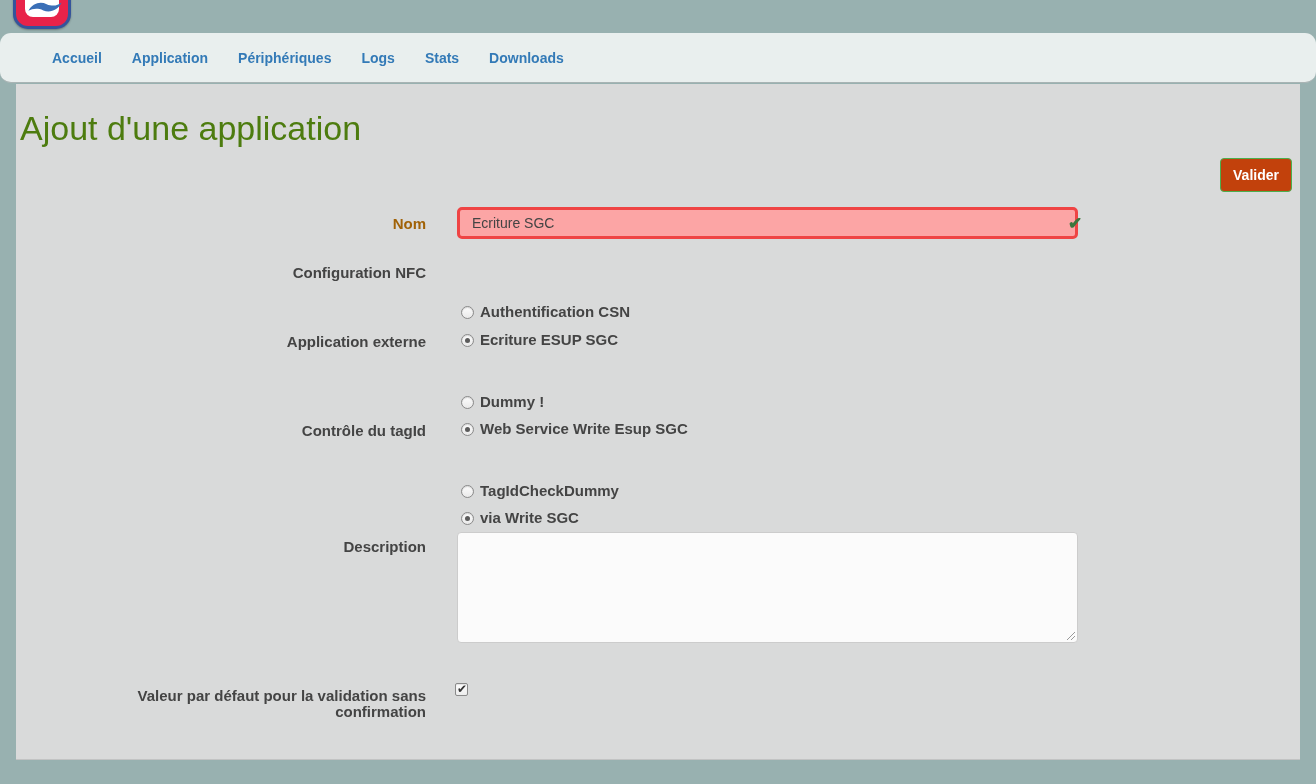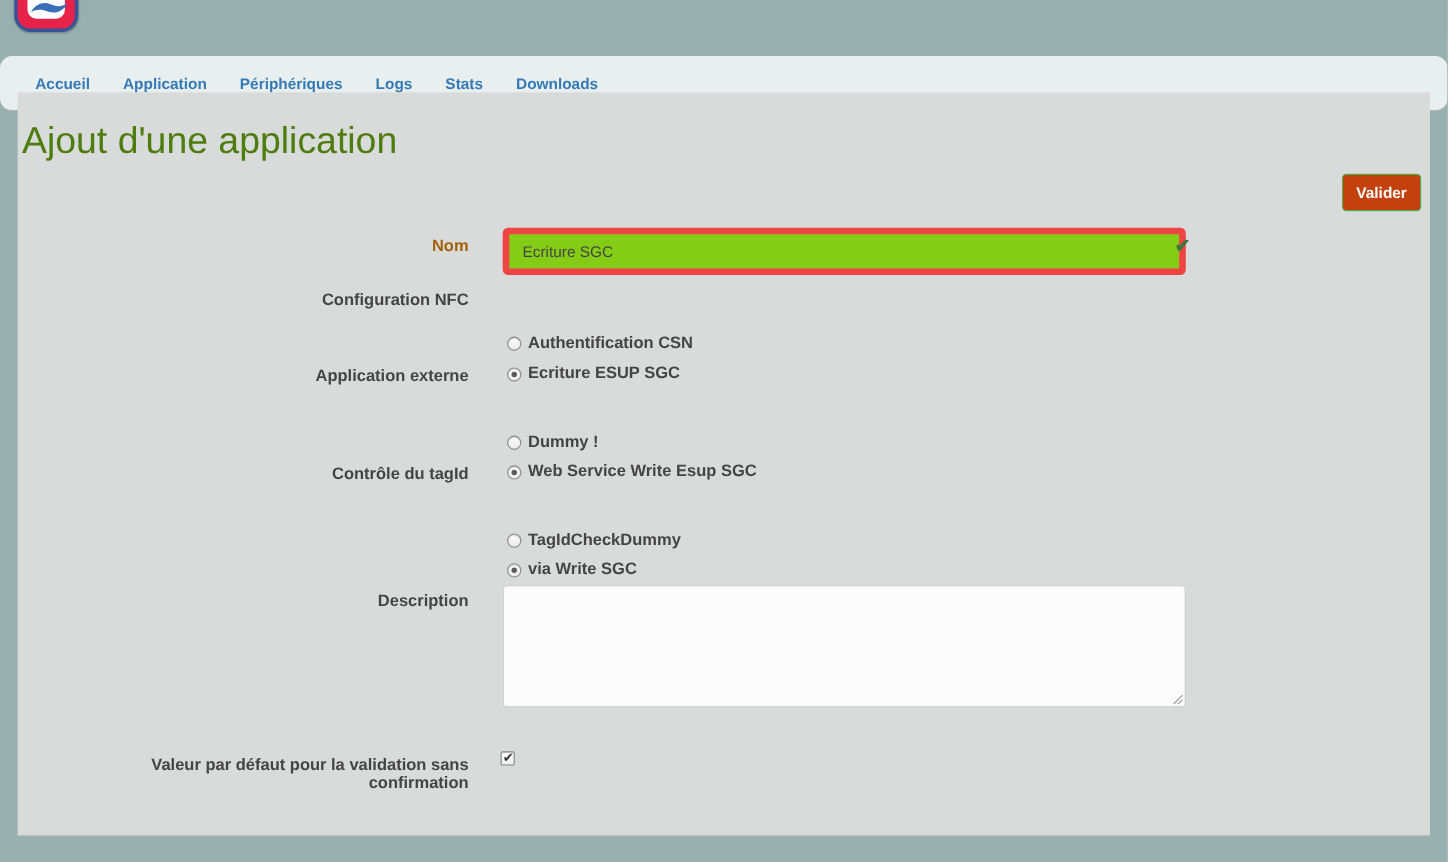--- a/index.html
+++ b/index.html
@@ -9,41 +9,41 @@
 
   
   .topbar { position:absolute; left:0; top:0; width:1316px; height:33px; background:#98b1b0; }
   .logo { position:absolute; left:13px; top:-29px; width:58px; height:58px;
           background:#35549c; border-radius:15px; box-shadow:0 1px 2px rgba(0,0,0,.3); }
   .logo-red { position:absolute; left:3px; right:3px; top:3px; bottom:3px; background:#e8234a; border-radius:12px; }
   .logo-white { position:absolute; left:9px; right:9px; top:9px; bottom:9px; background:#ffffff; border-radius:8px; }
   .logo-wave { position:absolute; left:1px; bottom:2px; width:38px; height:15px; }
 
   
-  .navbar { position:absolute; left:0; top:51px; width:1316px; height:50px; background:#e9efee;
-            border-bottom:1px solid #a9b4b4; display:flex; align-items:center; padding-left:32px;border-radius:11px; }
+  .navbar { position:absolute; left:0; top:33px; width:1316px; height:50px; background:#e9efee;
+            border-bottom:1px solid #a9b4b4; display:flex; align-items:center; padding-left:52px;border-radius:11px; }
   .nav-item { color:#337ab7; font-size:14px; font-weight:bold; margin-right:30px; cursor:pointer; line-height:50px; }
   .nav-item + .nav-item { margin-left:0; }
 
   
   .panel { position:absolute; left:16px; top:84px; width:1284px; height:676px; background:#d9dada;
            border-bottom:1px solid #c2c3c3; }
   .page-title { position:absolute; left:4px; top:24px; font-size:34px; line-height:40px; font-weight:normal; color:#4d7c0f; }
 
   .btn-valider { position:absolute; left:1204px; top:74px; width:72px; height:34px;
                  background:#c2410c; border:1px solid #4cae4c; border-radius:4px;
                  color:#ffffff; font-size:14px; font-weight:bold; font-family:"Liberation Sans",sans-serif;
                  cursor:pointer; }
 
   .flabel { position:absolute; left:42px; width:368px; text-align:right;
             font-size:15px; line-height:16px; font-weight:bold; color:#444444; }
   .flabel.success { color:#a16207; }
 
-  .nom-input { position:absolute; left:441px; top:123px; width:621px; height:43px;
-               background:#84cc16; border:6px solid #ef4444; border-radius:5px;
+  .nom-input { position:absolute; left:441px; top:123px; width:621px; height:32px;
+               background:#fca5a5; border:3px solid #ef4444; border-radius:5px;
                font-family:"Liberation Sans",sans-serif; font-size:14px; color:#444444;
                padding:0 30px 0 12px; outline:none; }
   .nom-check { position:absolute; left:1048px; top:129px; width:22px; height:22px;
                color:#3c763d; font-size:17px; font-weight:bold; line-height:22px; text-align:center; }
 
   .opt { position:absolute; left:445px; height:16px; display:flex; align-items:center; cursor:pointer;margin-top:45px; }
   .radio { width:13px; height:13px; border-radius:50%; border:1px solid #8a8a8a;
            background:linear-gradient(#fdfdfd,#e9e9e9); margin-right:6px; position:relative; flex:0 0 13px;
            box-shadow:inset 0 1px 1px rgba(0,0,0,.15); }
   .radio.on::after { content:""; position:absolute; left:3px; top:3px; width:5px; height:5px;

